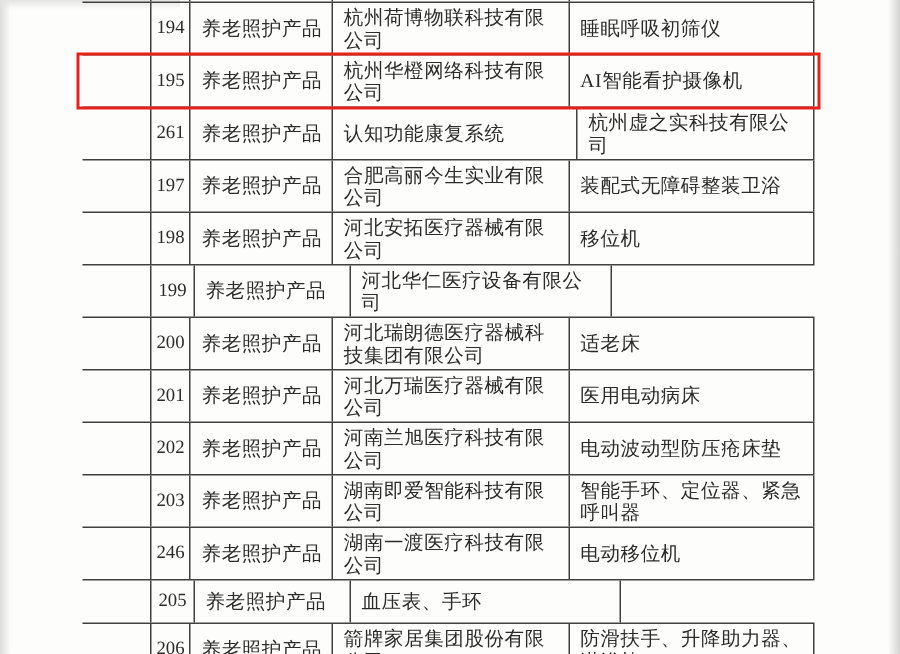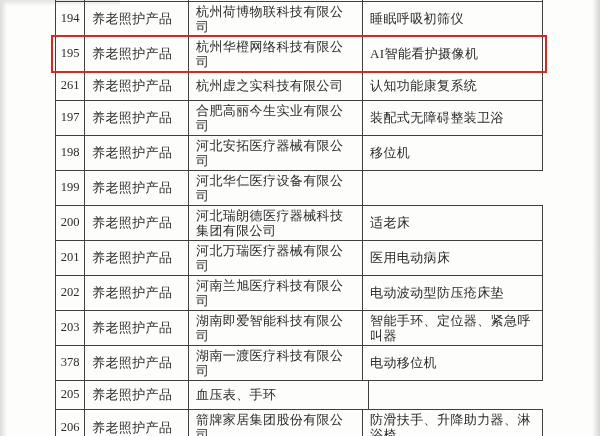--- a/index.html
+++ b/index.html
@@ -26,21 +26,21 @@
   }
   .cell{
     box-sizing:border-box;
     border-right:1.4px solid #404040;
     display:flex;align-items:center;
     min-height:28.3px;
     font-size:13px;letter-spacing:0.4px;line-height:15px;
     padding:2px 6px 2px 7px;
   }
   .cell:first-child{border-left:1.4px solid #404040;}
-  .c-no{width:30px;justify-content:center;padding:2px 1px;font-size:12.5px;letter-spacing:0;}
+  .c-no{width:30px;justify-content:center;padding:2px 1px;font-size:12.5px;letter-spacing:0;margin-left:45px;}
   .c-cat{width:104px;}
   .c-com{width:174px;}
   .c-prod{width:180px;}
   .remnant .cell{min-height:27px;}
   
   .row.hl::after{
     content:"";position:absolute;z-index:5;pointer-events:none;
     left:-4.5px;right:-3.5px;top:-1.5px;bottom:-2.5px;
     border:2.6px solid var(--hl,#e8221b);
   }
@@ -71,22 +71,22 @@
   <div class="row hl">
     <div class="cell c-no">195</div>
     <div class="cell c-cat">养老照护产品</div>
     <div class="cell c-com">杭州华橙网络科技有限公司</div>
     <div class="cell c-prod">AI智能看护摄像机</div>
   </div>
 
   <div class="row">
     <div class="cell c-no">261</div>
     <div class="cell c-cat">养老照护产品</div>
+    <div class="cell c-prod">认知功能康复系统</div>
     <div class="cell c-com">杭州虚之实科技有限公司</div>
-    <div class="cell c-prod">认知功能康复系统</div>
   </div>
 
   <div class="row">
     <div class="cell c-no">197</div>
     <div class="cell c-cat">养老照护产品</div>
     <div class="cell c-com">合肥高丽今生实业有限公司</div>
     <div class="cell c-prod">装配式无障碍整装卫浴</div>
   </div>
 
   <div class="row">
@@ -124,21 +124,21 @@
   </div>
 
   <div class="row">
     <div class="cell c-no">203</div>
     <div class="cell c-cat">养老照护产品</div>
     <div class="cell c-com">湖南即爱智能科技有限公司</div>
     <div class="cell c-prod">智能手环、定位器、紧急呼叫器</div>
   </div>
 
   <div class="row">
-    <div class="cell c-no">378</div>
+    <div class="cell c-no">246</div>
     <div class="cell c-cat">养老照护产品</div>
     <div class="cell c-com">湖南一渡医疗科技有限公司</div>
     <div class="cell c-prod">电动移位机</div>
   </div>
 
   <div class="row">
     <div class="cell c-no">205</div>
     <div class="cell c-cat">养老照护产品</div>
     <div class="cell c-prod">血压表、手环</div>
   </div>

